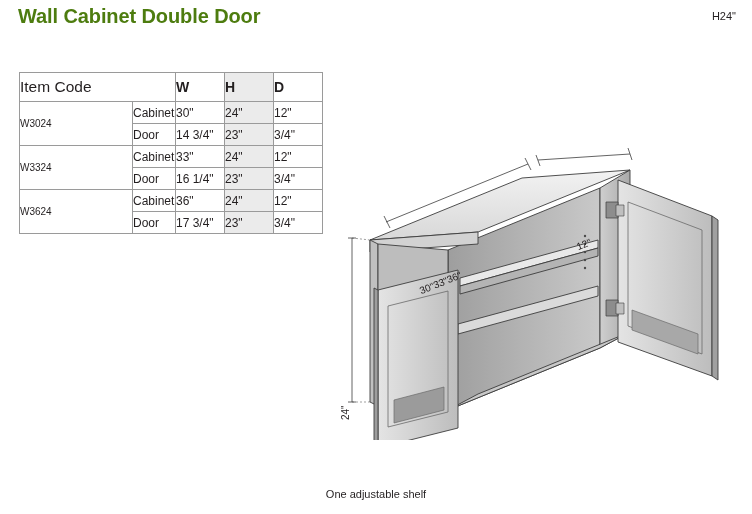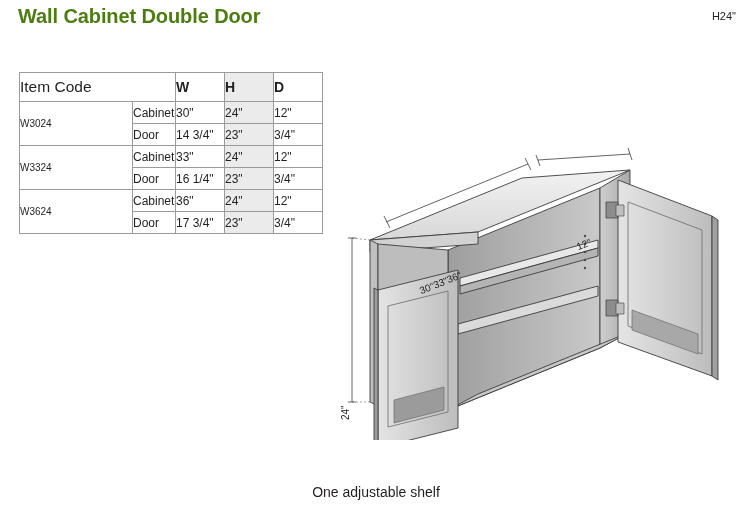--- a/index.html
+++ b/index.html
@@ -85,21 +85,21 @@
     top: 110px;
     width: 410px;
     height: 330px;
   }
   #caption {
     position: absolute;
     left: 0;
     right: 0;
     bottom: 14px;
     text-align: center;
-    font-size: 14px;
+    font-size: 11px;
     color: #231f20;
     margin-top: 23px;
   }
   .dim-text {
     position: absolute;
     font-size: 10px;
     color: #231f20;
     white-space: nowrap;
   }
   #dim-width {

